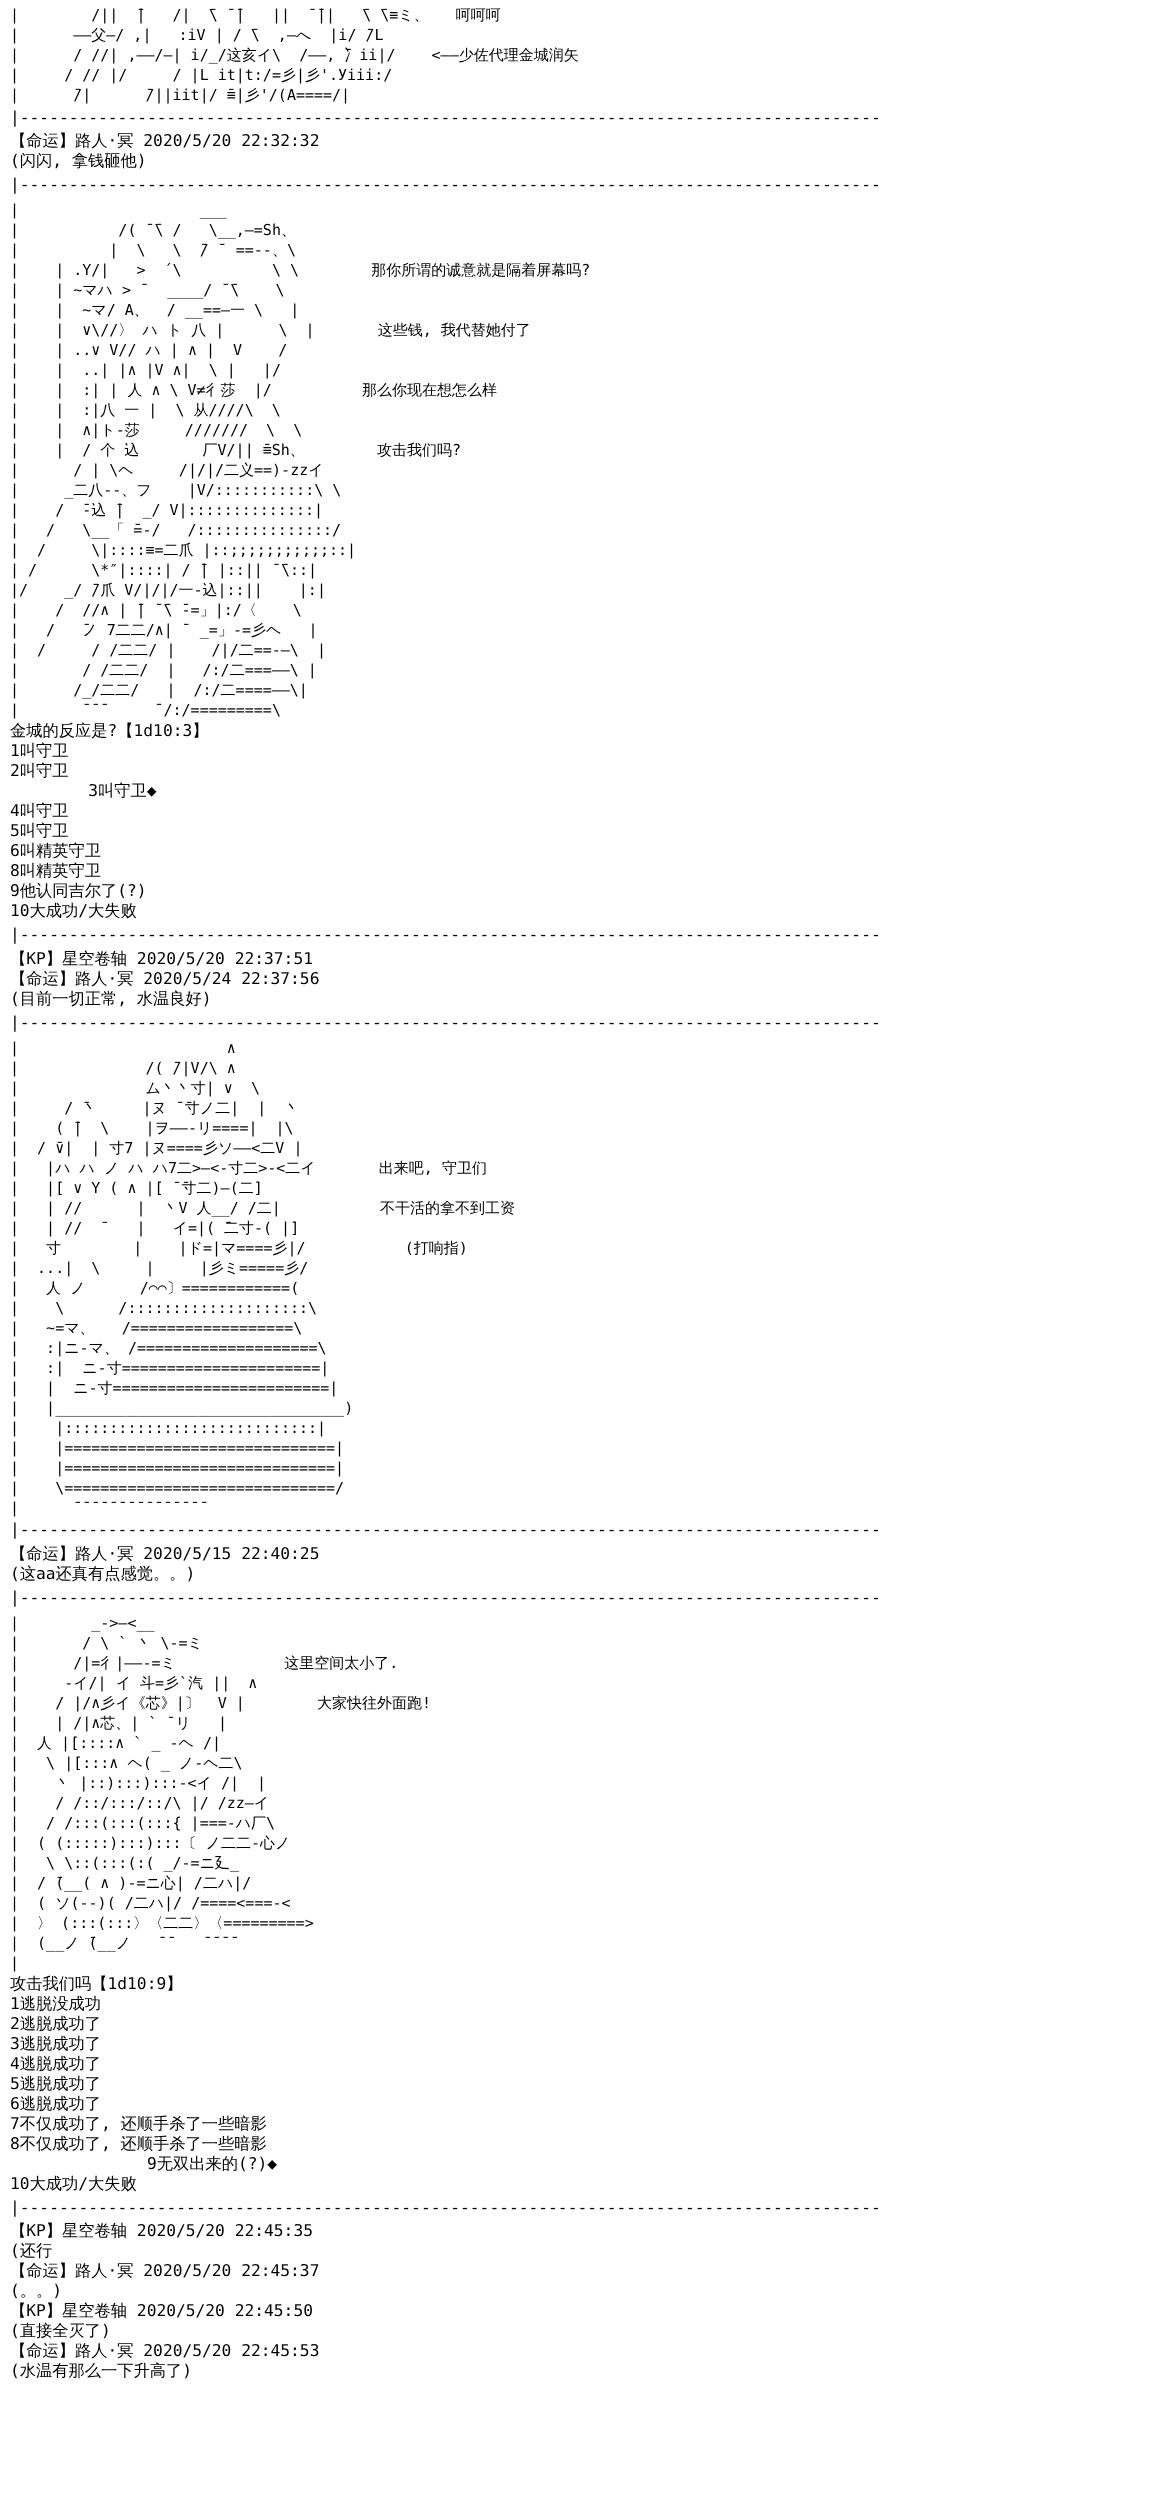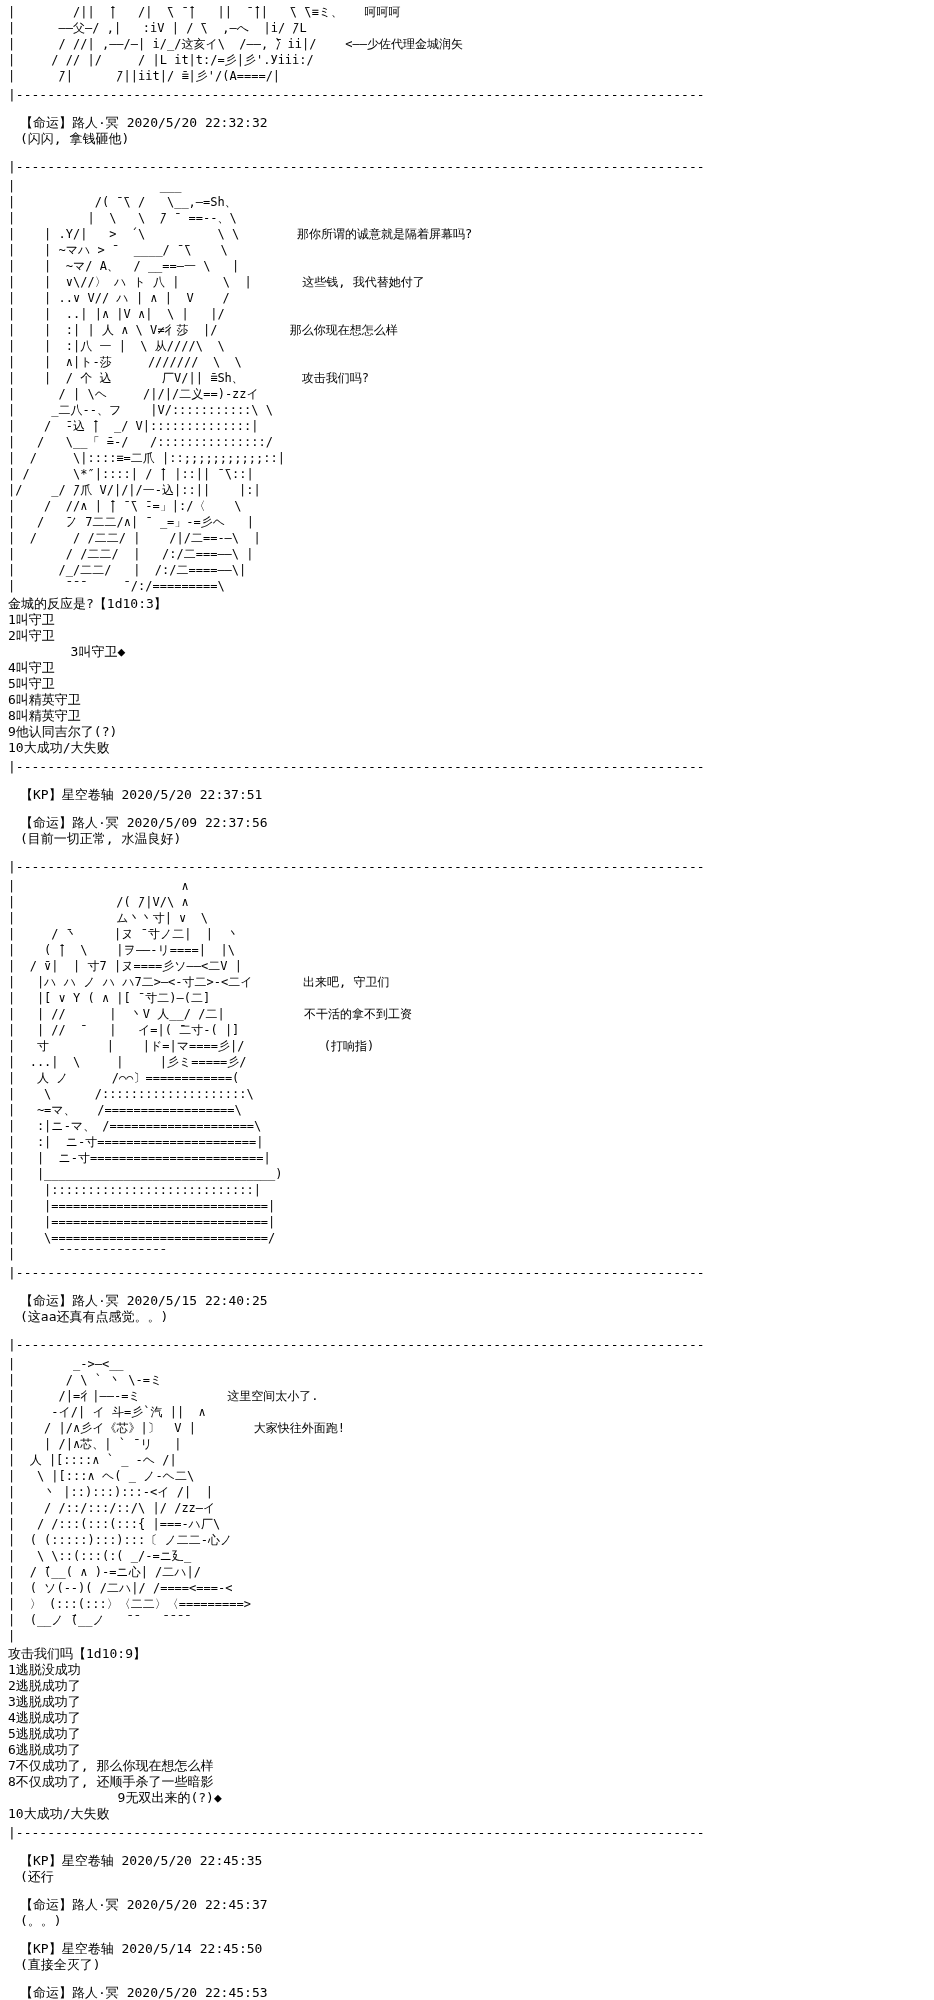--- a/index.html
+++ b/index.html
@@ -21,21 +21,21 @@
     font-family: "DejaVu Sans Mono", monospace;
     font-size: 12px;
     line-height: 16px;
   }
   .sep {
     white-space: pre;
     margin: 3px 0;
     line-height: 16px;
     overflow: hidden;
   }
-  .msg { margin: 12px; }
+  .msg { margin: 0; }
   .msg-header, .msg-body { white-space: pre-wrap; line-height: 16px; }
   .dice { margin: 0; }
   .dice-title, .dice-option { white-space: pre; line-height: 16px; }
 </style>
 </head>
 <body>
 
 <div class="page">
   <div id="content">
       <pre class="aa">|        /||  ̄|   /|  ̄\ ̄ ̄|   ||  ̄ ̄||   ̄\ ̄\≡ミ、   呵呵呵
@@ -85,21 +85,21 @@
         <div class="dice-option">6叫精英守卫</div>
         <div class="dice-option">8叫精英守卫</div>
         <div class="dice-option">9他认同吉尔了(?)</div>
         <div class="dice-option">10大成功/大失败</div>
       </div>
       <div class="sep">|----------------------------------------------------------------------------------------</div>
       <div class="msg">
         <div class="msg-header">【KP】星空卷轴 2020/5/20 22:37:51</div>
       </div>
       <div class="msg">
-        <div class="msg-header">【命运】路人·冥 2020/5/09 22:37:56</div>
+        <div class="msg-header">【命运】路人·冥 2020/5/24 22:37:56</div>
         <div class="msg-body">(目前一切正常, 水温良好)</div>
       </div>
       <div class="sep">|----------------------------------------------------------------------------------------</div>
       <pre class="aa">|                       ∧
 |              /( ̄/|V/\ ∧
 |              ム丶丶寸| ∨  \
 |     / ̄丶     |ヌ ̄ ̄寸ノ二|  |  丶
 |    ( ̄|  \    |ヲ――-リ====|  |\
 |  / ̄∨|  | 寸7 |ヌ====彡ソ――&lt;二V |
 |   |ハ ハ ノ ハ ハ7二&gt;―&lt;-寸二&gt;-&lt;二イ       出来吧, 守卫们
@@ -145,36 +145,36 @@
 |  (__ノ ̄(__ノ   ̄ ̄    ̄ ̄ ̄ ̄
 |</pre>
       <div class="dice">
         <div class="dice-title">攻击我们吗【1d10:9】</div>
         <div class="dice-option">1逃脱没成功</div>
         <div class="dice-option">2逃脱成功了</div>
         <div class="dice-option">3逃脱成功了</div>
         <div class="dice-option">4逃脱成功了</div>
         <div class="dice-option">5逃脱成功了</div>
         <div class="dice-option">6逃脱成功了</div>
-        <div class="dice-option">7不仅成功了, 那么你现在想怎么样</div>
+        <div class="dice-option">7不仅成功了, 还顺手杀了一些暗影</div>
         <div class="dice-option">8不仅成功了, 还顺手杀了一些暗影</div>
         <div class="dice-option selected">              9无双出来的(?)◆</div>
         <div class="dice-option">10大成功/大失败</div>
       </div>
       <div class="sep">|----------------------------------------------------------------------------------------</div>
       <div class="msg">
         <div class="msg-header">【KP】星空卷轴 2020/5/20 22:45:35</div>
         <div class="msg-body">(还行</div>
       </div>
       <div class="msg">
         <div class="msg-header">【命运】路人·冥 2020/5/20 22:45:37</div>
         <div class="msg-body">(。。)</div>
       </div>
       <div class="msg">
-        <div class="msg-header">【KP】星空卷轴 2020/5/14 22:45:50</div>
+        <div class="msg-header">【KP】星空卷轴 2020/5/20 22:45:50</div>
         <div class="msg-body">(直接全灭了)</div>
       </div>
       <div class="msg">
         <div class="msg-header">【命运】路人·冥 2020/5/20 22:45:53</div>
         <div class="msg-body">(水温有那么一下升高了)</div>
       </div>
     </div>
 </div>
 
 </body></html>

